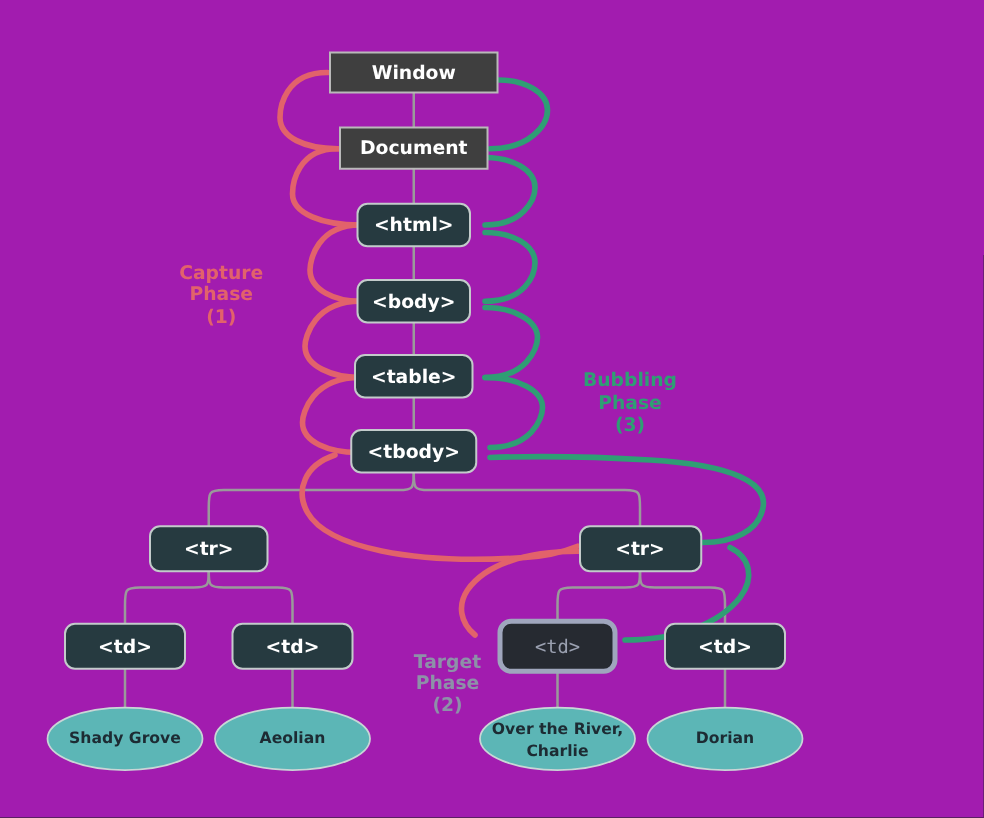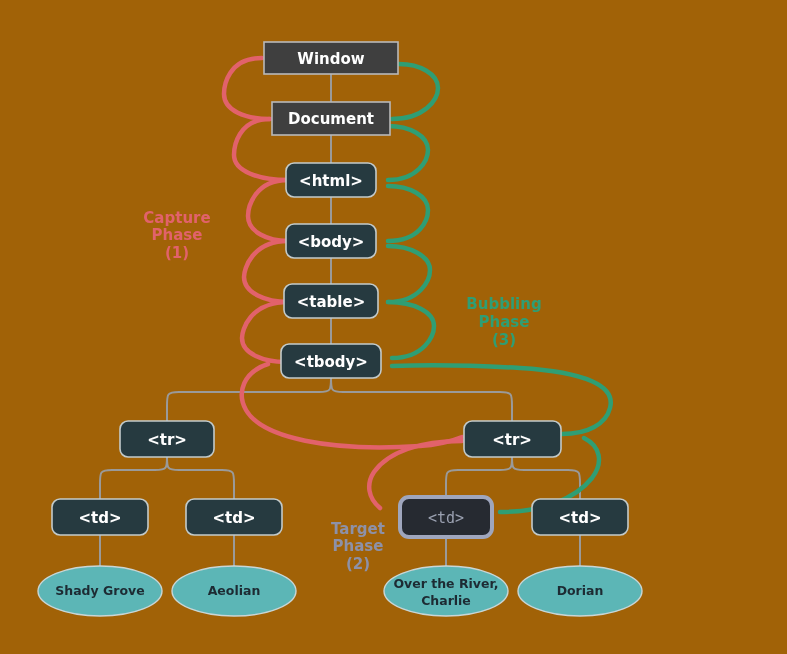--- a/index.html
+++ b/index.html
@@ -4,21 +4,21 @@
 <style>
   html, body {
     margin: 0;
     padding: 0;
     background: #232429;
   }
   #diagram-root {
     position: relative;
     width: 787px;
     height: 654px;
-    background: #a16207;
+    background: #a21caf;
     font-family: "DejaVu Sans", "Liberation Sans", sans-serif;
     overflow: hidden;
   }
   svg#diagram-canvas {
     position: absolute;
     top: 0; left: 0;
     width: 787px;
     height: 654px;
   }
   .node-label {

